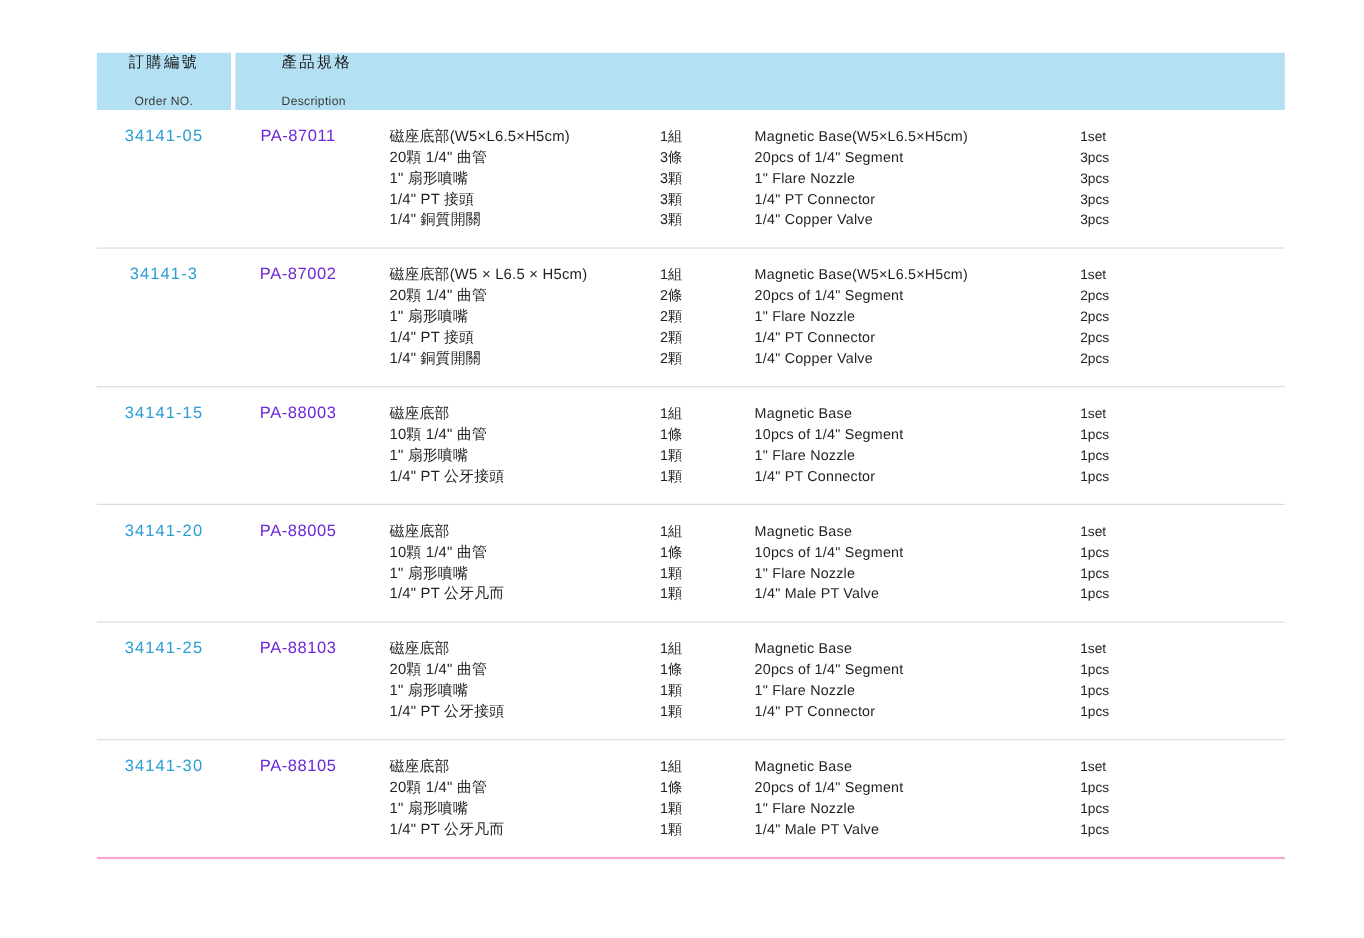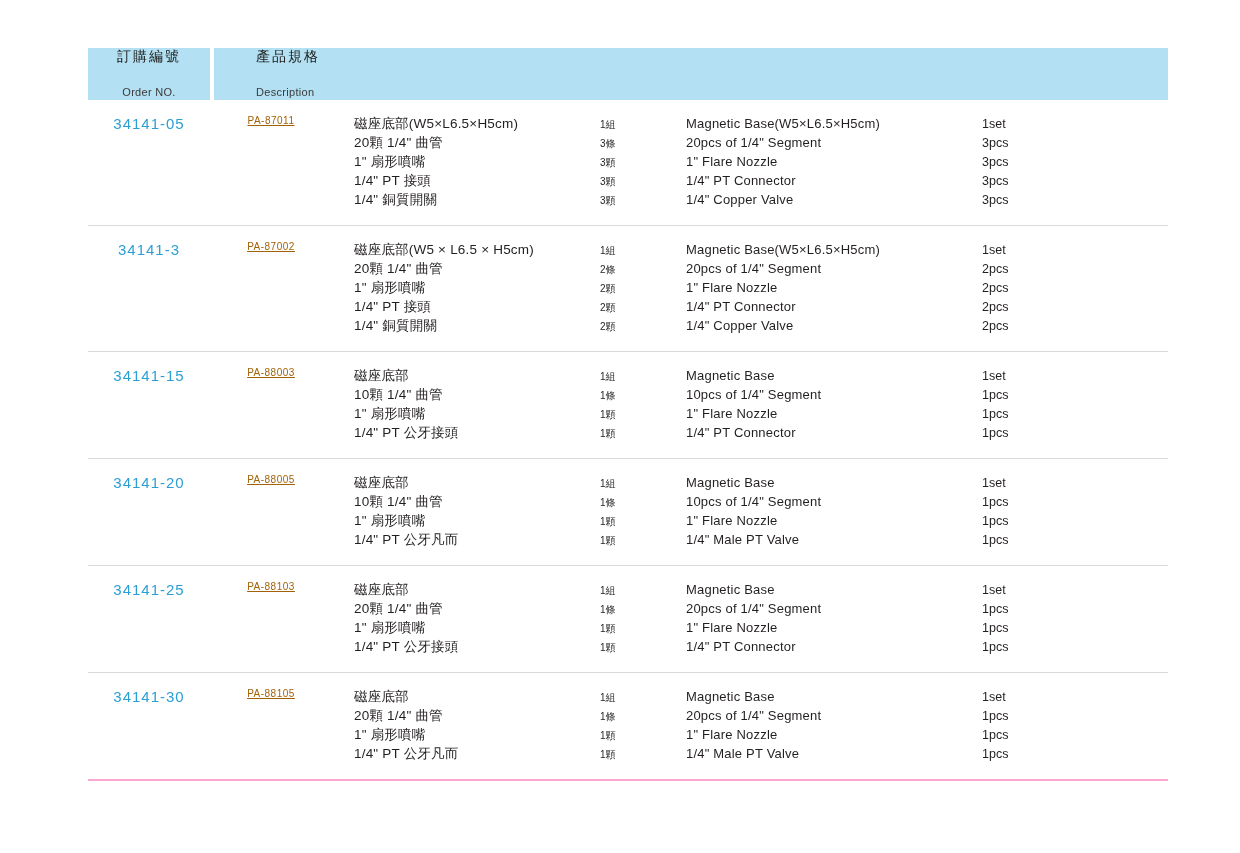--- a/index.html
+++ b/index.html
@@ -65,44 +65,43 @@
     text-align: center;
     font-size: 15px;
     letter-spacing: 1px;
     color: #2b9fd4;
     font-family: "Liberation Sans", sans-serif;
     padding-top: 1px;
   }
   .c-model {
     width: 122px;
     text-align: center;
-    font-size: 10px;
+    font-size: 15px;
     letter-spacing: 0.5px;
-    color: #a16207;
+    color: #6d28d9;
     padding-top: 1px;
-    text-decoration: underline;
   }
   .c-spec {
     flex: 1;
     padding-left: 22px;
   }
   .spec-line {
     display: flex;
     align-items: baseline;
     line-height: 19px;
     height: 19px;
   }
   .sp-cn {
     width: 246px;
     font-size: 13.5px;
     letter-spacing: 0.2px;
   }
   .sp-qty-cn {
     width: 86px;
-    font-size: 10px;
+    font-size: 13px;
   }
   .sp-en {
     width: 296px;
     font-size: 13px;
     letter-spacing: 0.2px;
     font-family: "Liberation Sans", sans-serif;
   }
   .sp-qty-en {
     width: 60px;
     font-size: 12.5px;

